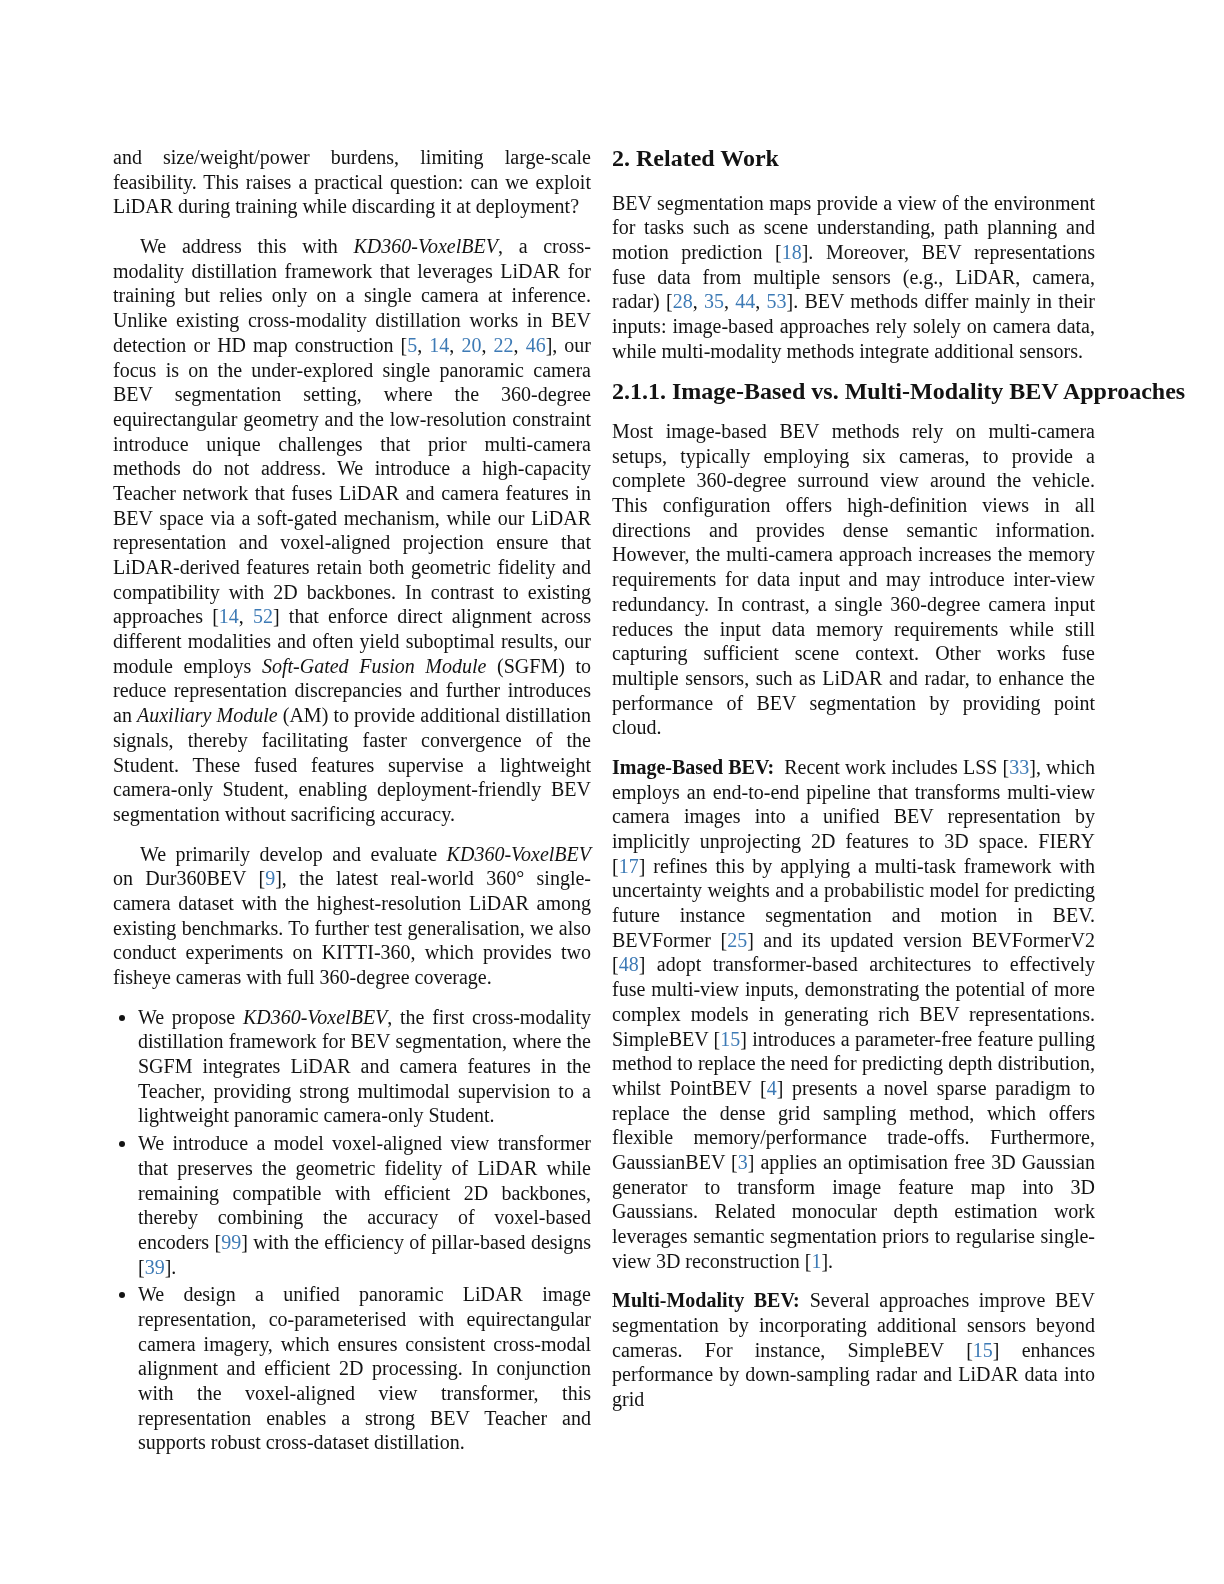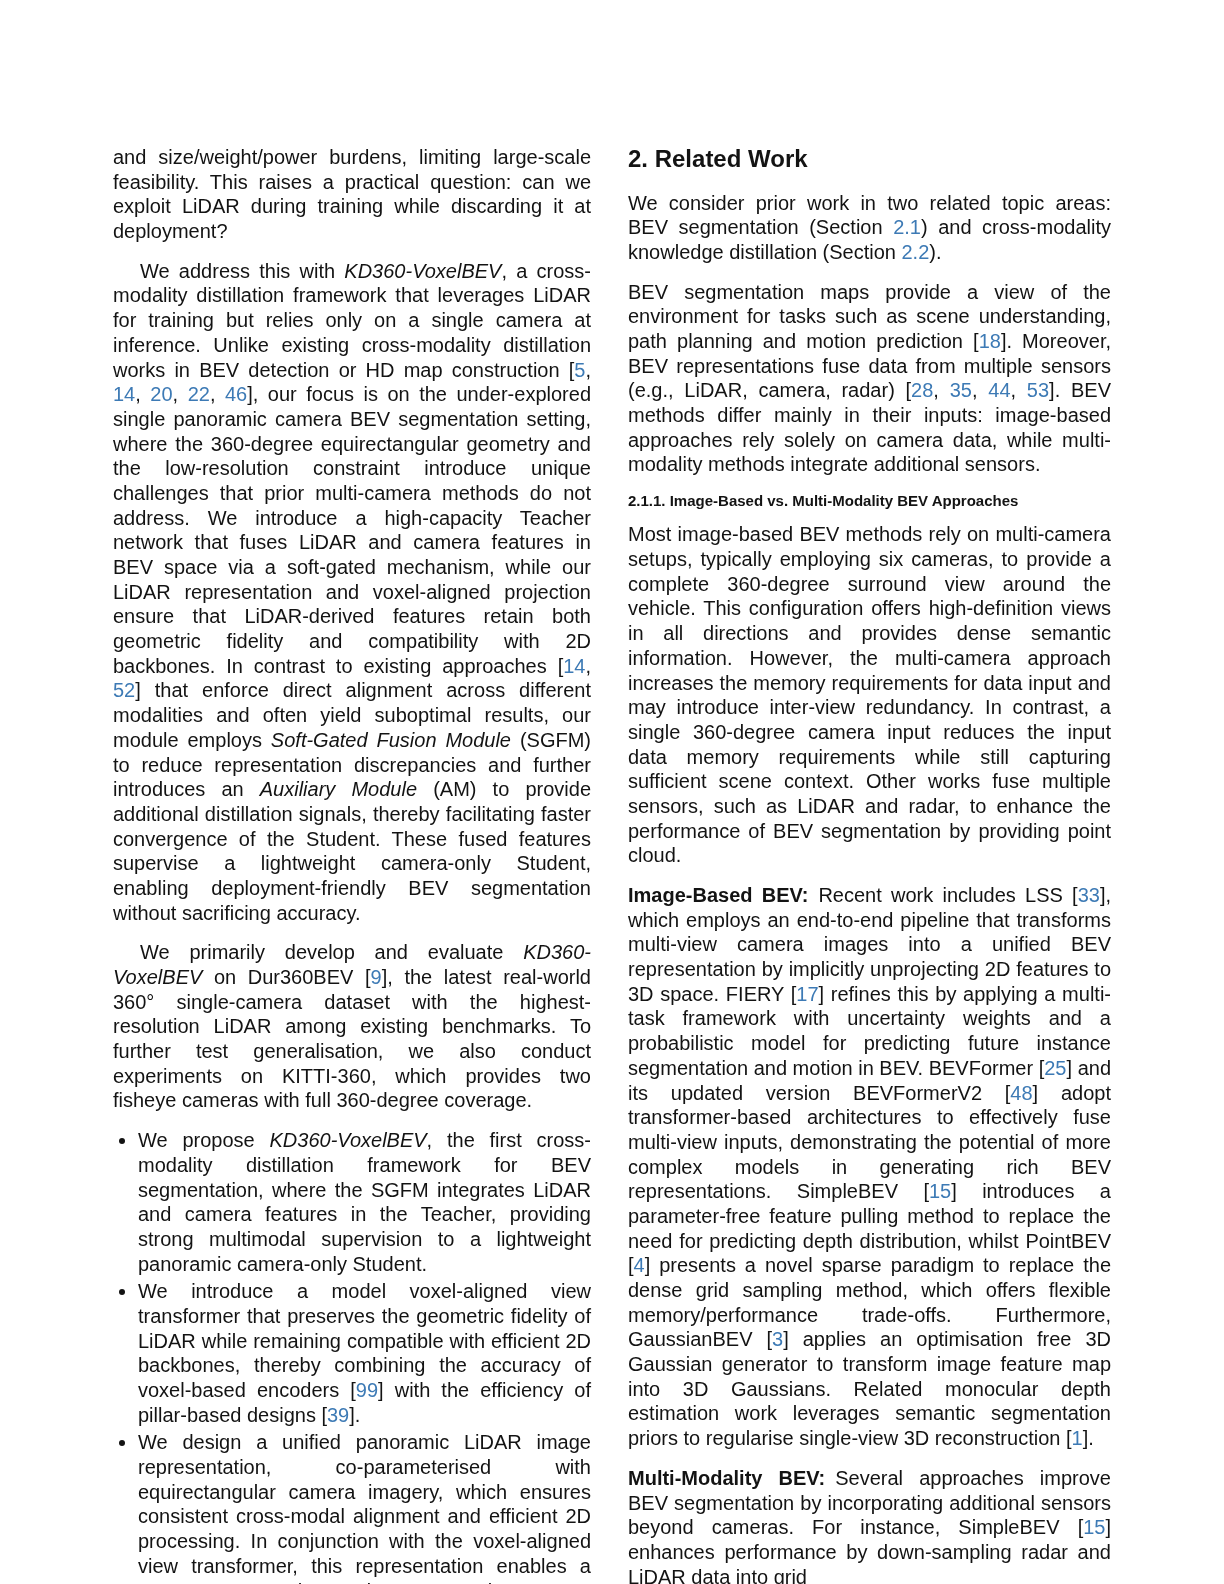--- a/index.html
+++ b/index.html
@@ -6,44 +6,44 @@
     --ink:#131313;
     --link:#3d7ab5;
     --paper:#ffffff;
   }
   html,body{margin:0;padding:0;background:var(--paper);}
   .page{
     position:relative;
     width:1224px;height:1584px;
     background:var(--paper);
     color:var(--ink);
-    font-family:Liberation Sans, sans-serif;
+    font-family:Liberation Serif, serif;
     overflow:hidden;
   }
   .col{
     position:absolute;top:145px;
     font-size:20px;line-height:1.235;
     text-align:justify;
     hyphens:auto;-webkit-hyphens:auto;
   }
   .col-left{left:113px;width:478px;}
-  .col-right{left:628px;width:483px;}
+  .col-right{left:612px;width:483px;}
   .para{margin:0 0 15px 0;}
   .indent{text-indent:27px;}
   .lead{margin-top:5px;}
   h2.sec{
     font-size:24px;font-weight:bold;
     margin:0 0 18px 0;text-align:left;line-height:1.15;
   }
   h3.subsec{
     font-size:21.5px;font-weight:bold;
     margin:5px 0 15px 0;text-align:left;line-height:1.15;
   }
   h4.subsubsec{
-    font-size:15px;font-weight:bold;
+    font-size:24px;font-weight:bold;
     margin:2px 0 13px 0;text-align:left;line-height:1.15;
     white-space:nowrap;
   }
   ul.bullets{
     margin:2px 0 0 0;padding-left:25px;
     list-style:disc outside;
   }
   ul.bullets li{margin:0 0 3px 0;}
   .s-i{font-style:italic;}
   .s-b{font-weight:bold;margin-top:48px;}
@@ -60,21 +60,20 @@
     <p class="para indent"><span>We primarily develop and evaluate </span><span class="s-i">KD360-VoxelBEV</span><span> on Dur360BEV [</span><span class="s-c">9</span><span>], the latest real-world 360° single-camera dataset with the highest-resolution LiDAR among existing benchmarks. To further test generalisation, we also conduct experiments on KITTI-360, which provides two fisheye cameras with full 360-degree coverage.</span></p>
     <ul class="bullets">
       <li><span>We propose </span><span class="s-i">KD360-VoxelBEV</span><span>, the first cross-modality distillation framework for BEV segmentation, where the SGFM integrates LiDAR and camera features in the Teacher, providing strong multimodal supervision to a lightweight panoramic camera-only Student.</span></li>
       <li><span>We introduce a model voxel-aligned view transformer that preserves the geometric fidelity of LiDAR while remaining compatible with efficient 2D backbones, thereby combining the accuracy of voxel-based encoders [</span><span class="s-c">99</span><span>] with the efficiency of pillar-based designs [</span><span class="s-c">39</span><span>].</span></li>
       <li><span>We design a unified panoramic LiDAR image representation, co-parameterised with equirectangular camera imagery, which ensures consistent cross-modal alignment and efficient 2D processing. In conjunction with the voxel-aligned view transformer, this representation enables a strong BEV Teacher and supports robust cross-dataset distillation.</span></li>
     </ul>
   </div>
 
   <div class="col col-right">
     <h2 class="sec">2. Related Work</h2>
-    <p class="para"><span>We consider prior work in two related topic areas: BEV segmentation (Section </span><span class="s-r">2.1</span><span>) and cross-modality knowledge distillation (Section </span><span class="s-r">2.2</span><span>).</span></p>
     <p class="para"><span>BEV segmentation maps provide a view of the environment for tasks such as scene understanding, path planning and motion prediction [</span><span class="s-c">18</span><span>]. Moreover, BEV representations fuse data from multiple sensors (e.g., LiDAR, camera, radar) [</span><span class="s-c">28</span><span>, </span><span class="s-c">35</span><span>, </span><span class="s-c">44</span><span>, </span><span class="s-c">53</span><span>]. BEV methods differ mainly in their inputs: image-based approaches rely solely on camera data, while multi-modality methods integrate additional sensors.</span></p>
     <h4 class="subsubsec">2.1.1. Image-Based vs. Multi-Modality BEV Approaches</h4>
     <p class="para"><span>Most image-based BEV methods rely on multi-camera setups, typically employing six cameras, to provide a complete 360-degree surround view around the vehicle. This configuration offers high-definition views in all directions and provides dense semantic information. However, the multi-camera approach increases the memory requirements for data input and may introduce inter-view redundancy. In contrast, a single 360-degree camera input reduces the input data memory requirements while still capturing sufficient scene context. Other works fuse multiple sensors, such as LiDAR and radar, to enhance the performance of BEV segmentation by providing point cloud.</span></p>
     <p class="para lead"><span class="s-b">Image-Based BEV:</span><span> Recent work includes LSS [</span><span class="s-c">33</span><span>], which employs an end-to-end pipeline that transforms multi-view camera images into a unified BEV representation by implicitly unprojecting 2D features to 3D space. FIERY [</span><span class="s-c">17</span><span>] refines this by applying a multi-task framework with uncertainty weights and a probabilistic model for predicting future instance segmentation and motion in BEV. BEVFormer [</span><span class="s-c">25</span><span>] and its updated version BEVFormerV2 [</span><span class="s-c">48</span><span>] adopt transformer-based architectures to effectively fuse multi-view inputs, demonstrating the potential of more complex models in generating rich BEV representations. SimpleBEV [</span><span class="s-c">15</span><span>] introduces a parameter-free feature pulling method to replace the need for predicting depth distribution, whilst PointBEV [</span><span class="s-c">4</span><span>] presents a novel sparse paradigm to replace the dense grid sampling method, which offers flexible memory/performance trade-offs. Furthermore, GaussianBEV [</span><span class="s-c">3</span><span>] applies an optimisation free 3D Gaussian generator to transform image feature map into 3D Gaussians. Related monocular depth estimation work leverages semantic segmentation priors to regularise single-view 3D reconstruction [</span><span class="s-c">1</span><span>].</span></p>
     <p class="para lead"><span class="s-b">Multi-Modality BEV:</span><span> Several approaches improve BEV segmentation by incorporating additional sensors beyond cameras. For instance, SimpleBEV [</span><span class="s-c">15</span><span>] enhances performance by down-sampling radar and LiDAR data into grid</span></p>
   </div>
 
 </div>
 
 </body></html>

